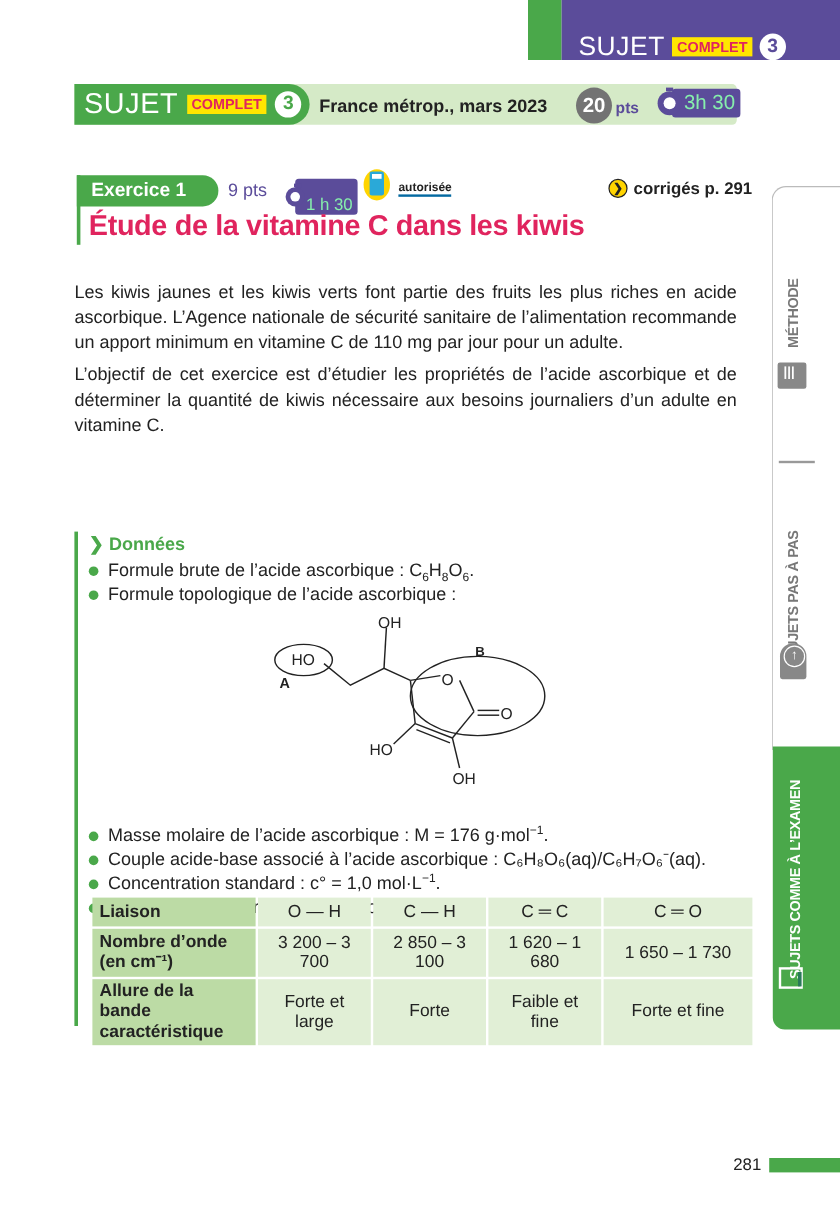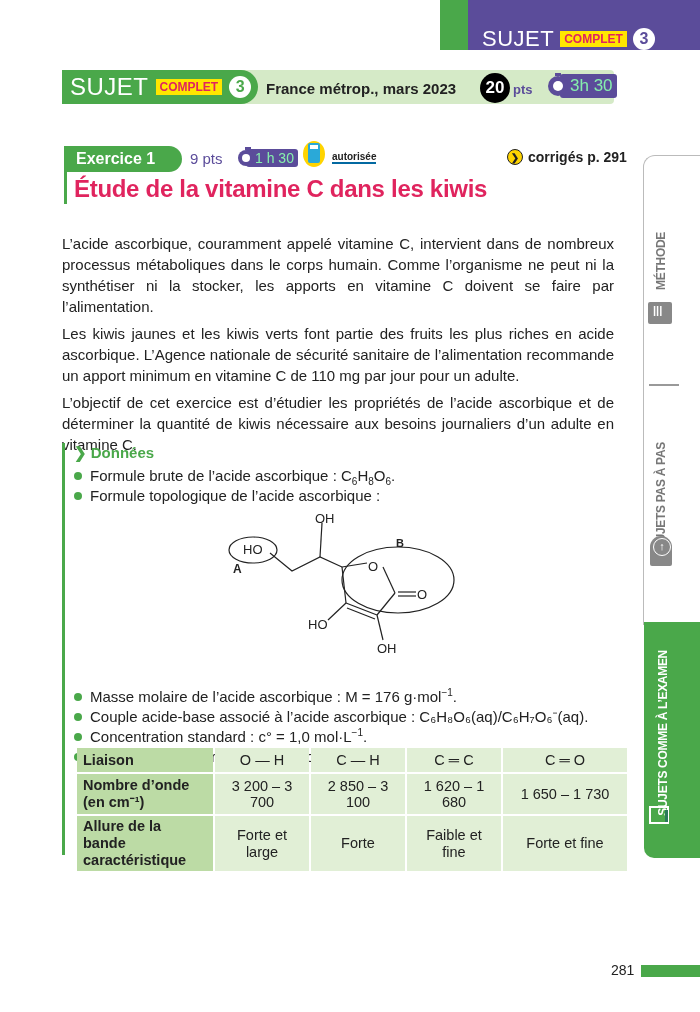--- a/index.html
+++ b/index.html
@@ -13,36 +13,36 @@
   .top-sujet { color: #fff; font-size: 22px; letter-spacing: 0.5px; }
   .complet { background: #ffe600; color: #e0245e; font-weight: bold; font-size: 12px; padding: 1px 4px; }
   .circle-num { width: 22px; height: 22px; border-radius: 50%; background: #fff; color: #5b4c9a; font-weight: bold; font-size: 16px; display: flex; align-items: center; justify-content: center; }
 
   
   .sujet-bar { position: absolute; left: 62px; top: 70px; width: 552px; height: 34px; background: #d5eac7; border-radius: 0 4px 4px 0; }
   .sujet-pill { position: absolute; left: 62px; top: 70px; width: 196px; height: 34px; background: #4aa84a; border-radius: 0 17px 17px 0; display: flex; align-items: center; gap: 7px; padding-left: 8px; }
   .sujet-pill .s-text { color: #fff; font-size: 24px; letter-spacing: 0.5px; }
   .sujet-pill .circle-num { color: #4aa84a; }
   .exam-source { position: absolute; left: 266px; top: 80px; font-size: 15px; font-weight: bold; color: #222; }
-  .pts-circle { position: absolute; left: 480px; top: 73px; width: 30px; height: 30px; border-radius: 50%; background: #000000; color: #fff; font-weight: bold; font-size: 17px; display: flex; align-items: center; justify-content: center; }
+  .pts-circle { position: absolute; left: 480px; top: 73px; width: 30px; height: 30px; border-radius: 50%; background: #737373; color: #fff; font-weight: bold; font-size: 17px; display: flex; align-items: center; justify-content: center; }
   .pts-label { position: absolute; left: 513px; top: 82px; font-size: 13px; color: #5b4c9a; font-weight: bold; }
   .timer { position: absolute; display: flex; align-items: center; }
   .timer .t-box { background: #5b4c9a; color: #86efac; font-weight: normal; border-radius: 3px; }
   .timer1 { left: 548px; top: 74px; }
   .timer1 .t-box { font-size: 17px; padding: 2px 4px 2px 10px; }
   .stopwatch { position: relative; width: 20px; height: 20px; border-radius: 50%; background: #5b4c9a; margin-right: -8px; z-index: 1; }
   .stopwatch::before { content: ""; position: absolute; left: 5px; top: 5px; width: 10px; height: 10px; border-radius: 50%; background: #fff; }
   .stopwatch::after { content: ""; position: absolute; left: 7px; top: -3px; width: 6px; height: 3px; background: #5b4c9a; }
 
   
   .ex-vline { position: absolute; left: 64px; top: 146px; width: 3px; height: 58px; background: #4aa84a; }
   .ex-pill { position: absolute; left: 64px; top: 146px; width: 118px; height: 26px; background: #4aa84a; border-radius: 0 13px 13px 0; color: #fff; font-weight: bold; font-size: 16px; display: flex; align-items: center; padding-left: 12px; }
   .ex-pts { position: absolute; left: 190px; top: 150px; font-size: 15px; color: #5b4c9a; }
   .timer2 { left: 238px; top: 149px; }
-  .timer2 .t-box { font-size: 14px; padding: 1px 4px 1px 9px; }
+  .timer2 .t-box { font-size: 14px; padding: 13px 4px 1px 9px; }
   .timer2 .stopwatch { width: 16px; height: 16px; }
   .timer2 .stopwatch::before { left: 4px; top: 4px; width: 8px; height: 8px; }
   .calc-icon { position: absolute; left: 303px; top: 141px; width: 22px; height: 26px; background: #ffd400; border-radius: 50%; }
   .calc-icon::before { content: ""; position: absolute; left: 5px; top: 2px; width: 12px; height: 20px; background: #2aa9d8; border-radius: 2px; }
   .calc-icon::after { content: ""; position: absolute; left: 7px; top: 4px; width: 8px; height: 4px; background: #fff; }
   .autorisee { position: absolute; left: 332px; top: 151px; font-size: 10px; font-weight: bold; color: #222; border-bottom: 2px solid #0369a1; }
   .corriges { position: absolute; left: 507px; top: 149px; display: flex; align-items: center; gap: 5px; font-size: 14px; font-weight: bold; color: #222; }
   .arrow-circ { width: 16px; height: 16px; border-radius: 50%; background: #ffd400; border: 1.5px solid #222; font-size: 10px; display: flex; align-items: center; justify-content: center; color: #222; }
   .ex-title { position: absolute; left: 74px; top: 175px; font-size: 24px; font-weight: bold; color: #e0245e; letter-spacing: -0.3px; }
 
@@ -123,21 +123,20 @@
 </div>
 <div class="calc-icon"></div>
 <div class="autorisee">autorisée</div>
 <div class="corriges">
   <span class="arrow-circ">❯</span>
   <span>corrigés p. 291</span>
 </div>
 <div class="ex-title">Étude de la vitamine C dans les kiwis</div>
 
 <div class="body-text">
-  <p>L’acide ascorbique, couramment appelé vitamine C, intervient dans de nombreux processus métaboliques dans le corps humain. Comme l’organisme ne peut ni la synthétiser ni la stocker, les apports en vitamine C doivent se faire par l’alimentation.</p>
   <p>Les kiwis jaunes et les kiwis verts font partie des fruits les plus riches en acide ascorbique. L’Agence nationale de sécurité sanitaire de l’alimentation recommande un apport minimum en vitamine C de 110 mg par jour pour un adulte.</p>
   <p>L’objectif de cet exercice est d’étudier les propriétés de l’acide ascorbique et de déterminer la quantité de kiwis nécessaire aux besoins journaliers d’un adulte en vitamine C.</p>
 </div>
 
 <div class="don-line"></div>
 <div class="don-title">
   <span>❯ </span><span>Données</span>
 </div>
 <ul class="bullets b1">
   <li>

